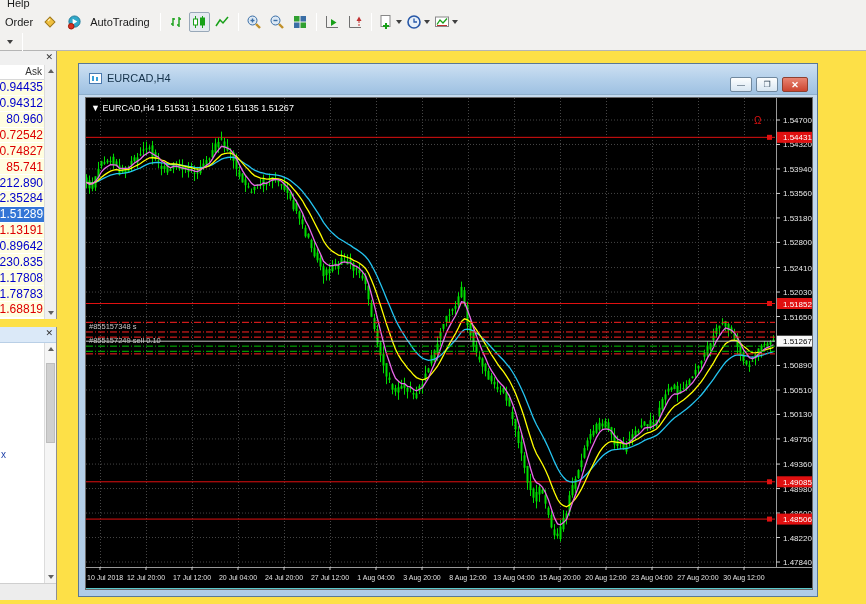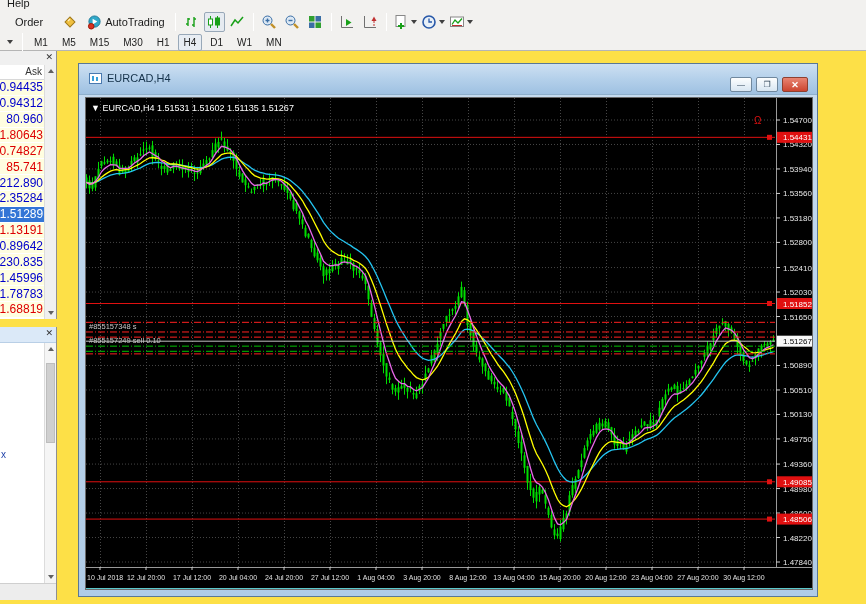--- a/index.html
+++ b/index.html
@@ -7,26 +7,26 @@
   .screen { position:relative; width:866px; height:604px; background:#fde047; overflow:hidden;
             font-size:11px; color:#1a1a1a; }
   
   .topchrome { position:absolute; left:0; top:0; width:866px; height:51px; background:#f2f1ef;
                border-bottom:1px solid #b5b5b5; }
   .menubar { position:absolute; left:0; top:-3px; height:14px; }
   .menuitem { display:inline-block; padding:0 7px; font-size:11px; }
   .toolbar { position:absolute; display:flex; align-items:center; }
   .row1 { left:0; top:11px; height:22px; }
   .row2 { left:0; top:33px; height:18px; }
-  .tbtext { padding:0 15px; cursor:default; }
+  .tbtext { padding:0 5px; cursor:default; }
   .tbbtn { display:inline-flex; align-items:center; justify-content:center; height:20px; min-width:21px;
            margin:0 1px; border:1px solid transparent; border-radius:2px; }
   .tbbtn.pressed { border:1px solid #98a8b8; background:#e6ebf1; }
   .tbbtn svg { display:block; }
-  .autotrading { padding:0 4px; gap:3px; }
+  .autotrading { padding:0 4px; gap:8px; }
   .sep { width:1px; height:18px; background:#c5c5c5; border-right:1px solid #ffffff; margin:0 4px; }
   .caret { width:0; height:0; border-left:3px solid transparent; border-right:3px solid transparent;
            border-top:4px solid #404040; margin-left:2px; }
   .tfrow { display:flex; align-items:center; }
   .tfbtn { display:inline-flex; align-items:center; justify-content:center; height:17px; padding:0 5px;
            margin:0 1px; font-size:10px; border:1px solid transparent; border-radius:2px; color:#222; }
   .tfbtn.pressed { border:1px solid #98a8b8; background:#e8edf3; }
   
   .mwpanel { position:absolute; left:0; top:51px; width:57px; height:268px; background:#ffffff;
              border-right:1px solid #8f8f8f; }
@@ -195,51 +195,40 @@
           </svg>
         <span class="caret"></span>
       </span>
     </div>
 
     <div class="toolbar row2">
       <span class="tbbtn" style="min-width:16px">
           <span class="caret"></span>
         </span>
       <span class="sep"></span>
-      <div class="tfrow">
-          <div class="tfbtn">M1</div>
-          <div class="tfbtn">M5</div>
-          <div class="tfbtn">M15</div>
-          <div class="tfbtn">M30</div>
-          <div class="tfbtn">H1</div>
-          <div class="tfbtn pressed">H4</div>
-          <div class="tfbtn">D1</div>
-          <div class="tfbtn">W1</div>
-          <div class="tfbtn">MN</div>
-        </div>
     </div>
   </div>
 
   <div class="mwpanel">
     <div class="mwtop">
       <span class="pclose">✕</span>
     </div>
     <div class="mwheader">Ask</div>
     <div class="mwrows">
         <div class="mwrow">
           <span class="askv up">0.94435</span>
         </div>
         <div class="mwrow">
           <span class="askv up">0.94312</span>
         </div>
         <div class="mwrow">
           <span class="askv up">80.960</span>
         </div>
         <div class="mwrow">
-          <span class="askv down">1.80643</span>
+          <span class="askv down">0.72542</span>
         </div>
         <div class="mwrow">
           <span class="askv down">0.74827</span>
         </div>
         <div class="mwrow">
           <span class="askv down">85.741</span>
         </div>
         <div class="mwrow">
           <span class="askv up">212.890</span>
         </div>
@@ -252,21 +241,21 @@
         <div class="mwrow">
           <span class="askv down">1.13191</span>
         </div>
         <div class="mwrow">
           <span class="askv up">0.89642</span>
         </div>
         <div class="mwrow">
           <span class="askv up">230.835</span>
         </div>
         <div class="mwrow">
-          <span class="askv up">1.45996</span>
+          <span class="askv up">1.17808</span>
         </div>
         <div class="mwrow">
           <span class="askv up">1.78783</span>
         </div>
         <div class="mwrow">
           <span class="askv down">1.68819</span>
         </div>
       </div>
     <div class="mwscroll">
       <div class="arr up"></div>

